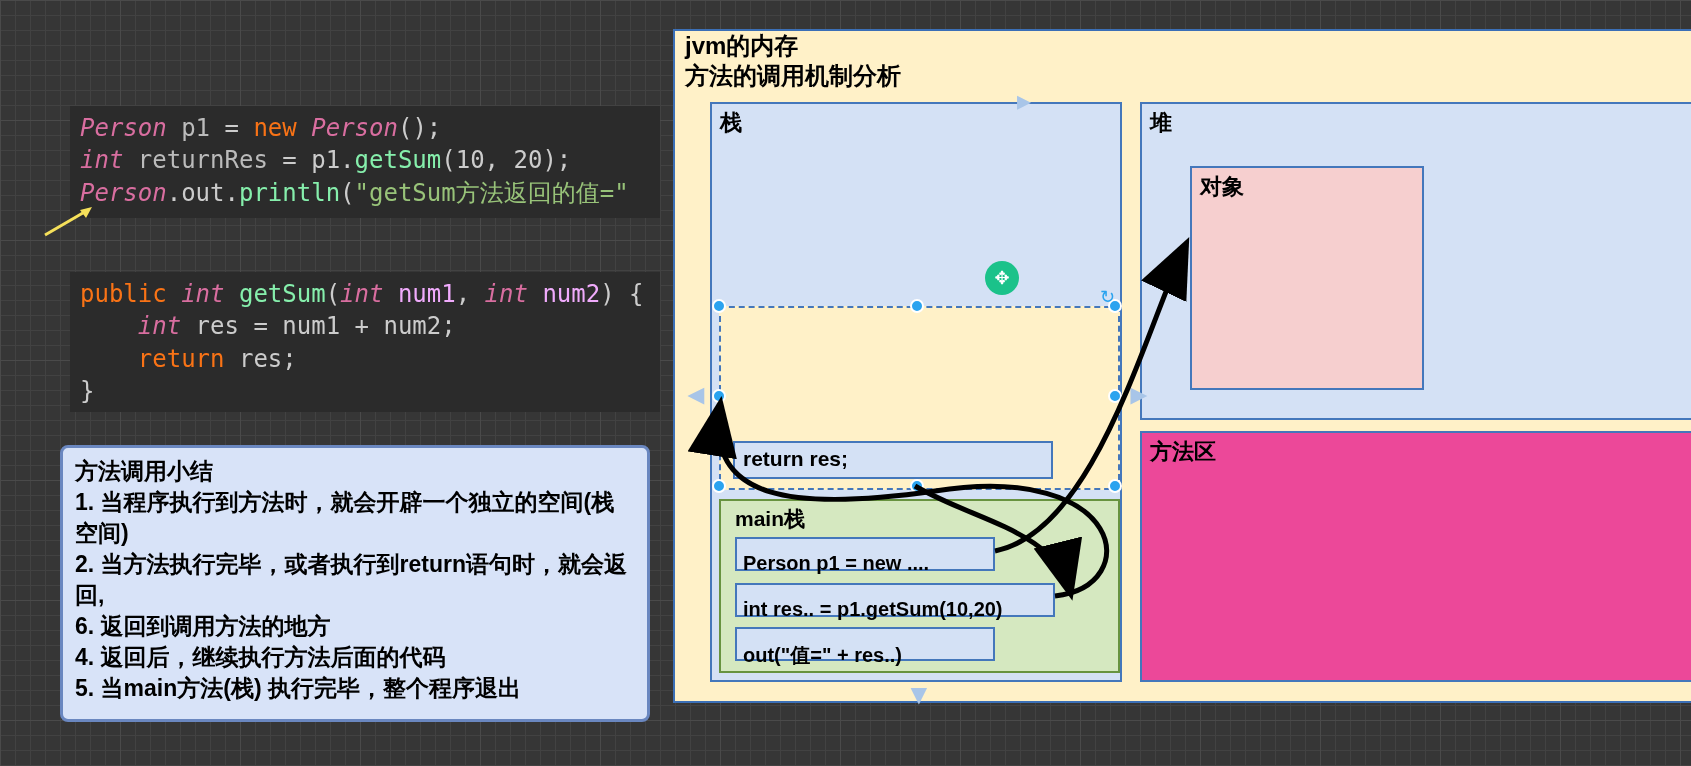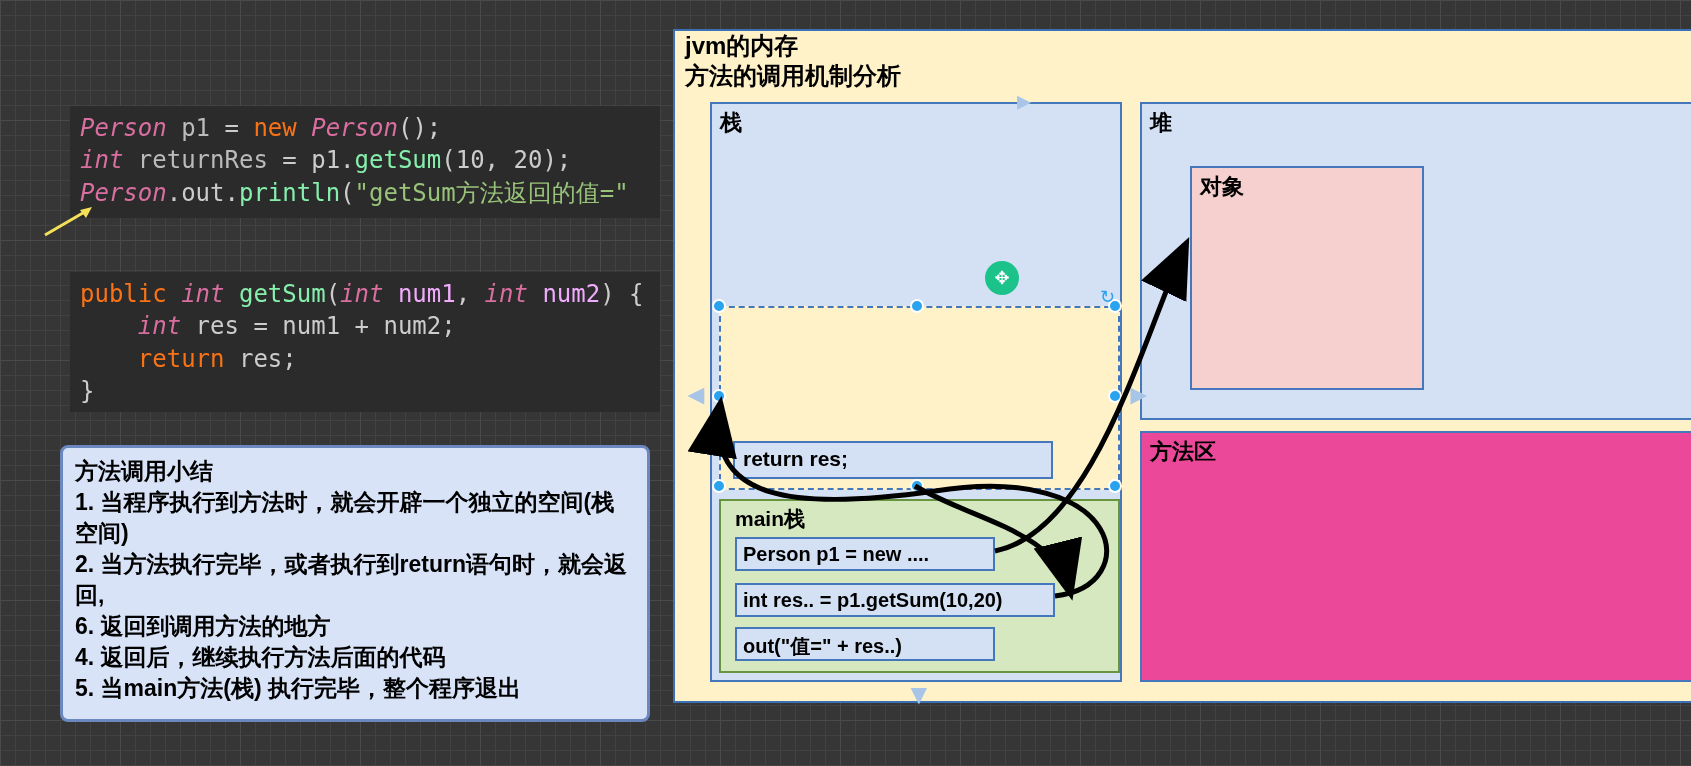--- a/index.html
+++ b/index.html
@@ -48,21 +48,21 @@
   .getsum-text{position:absolute;left:14px;top:4px;font-size:21px;font-weight:700;line-height:1.3;}
   .return-box{position:absolute;left:12px;top:120px;width:320px;height:38px;
     background:#d4e1f5;border:2px solid #4477bb;font-size:21px;font-weight:700;
     padding:4px 8px;box-sizing:border-box;margin-top:13px;}
 
   .main-frame{position:absolute;left:44px;top:468px;width:397px;height:170px;
     background:#d5e8c0;border:2px solid #689340;}
   .main-label{position:absolute;left:14px;top:4px;font-size:21px;font-weight:700;}
   .main-line{position:absolute;left:14px;width:320px;height:34px;
     background:#d4e1f5;border:2px solid #4477bb;font-size:20px;font-weight:700;
-    padding:4px 6px;box-sizing:border-box;}
+    padding:13px 6px;box-sizing:border-box;}
 
   .sel-handle{position:absolute;width:14px;height:14px;background:#2aa3ef;border:2px solid #fff;
     border-radius:50%;box-sizing:border-box;}
 
   .move-icon{position:absolute;left:310px;top:230px;width:34px;height:34px;
     background:#1bc28a;border-radius:50%;display:flex;align-items:center;justify-content:center;
     font-size:18px;color:#fff;}
 
   .side-arrow{position:absolute;color:#a8c5e8;font-size:28px;line-height:1;}
 

